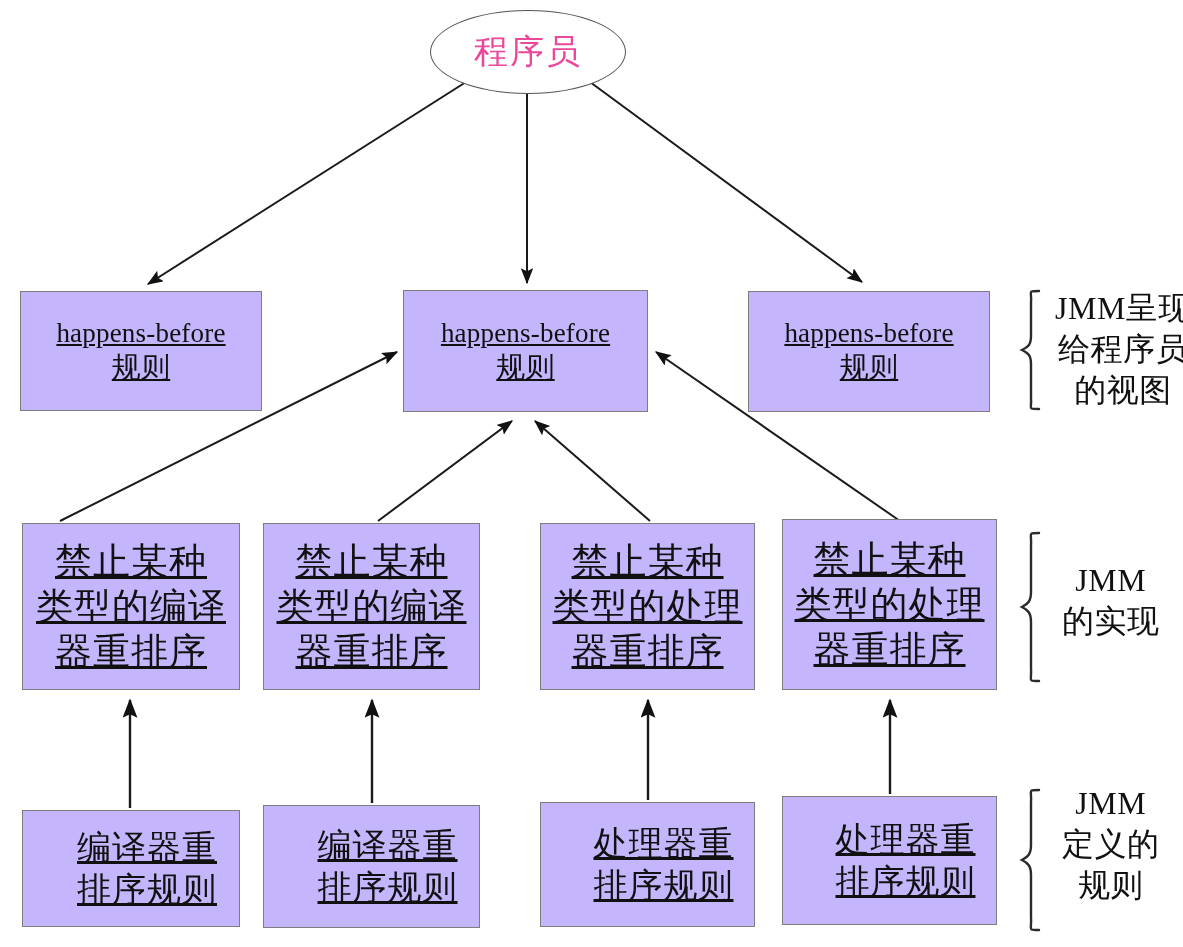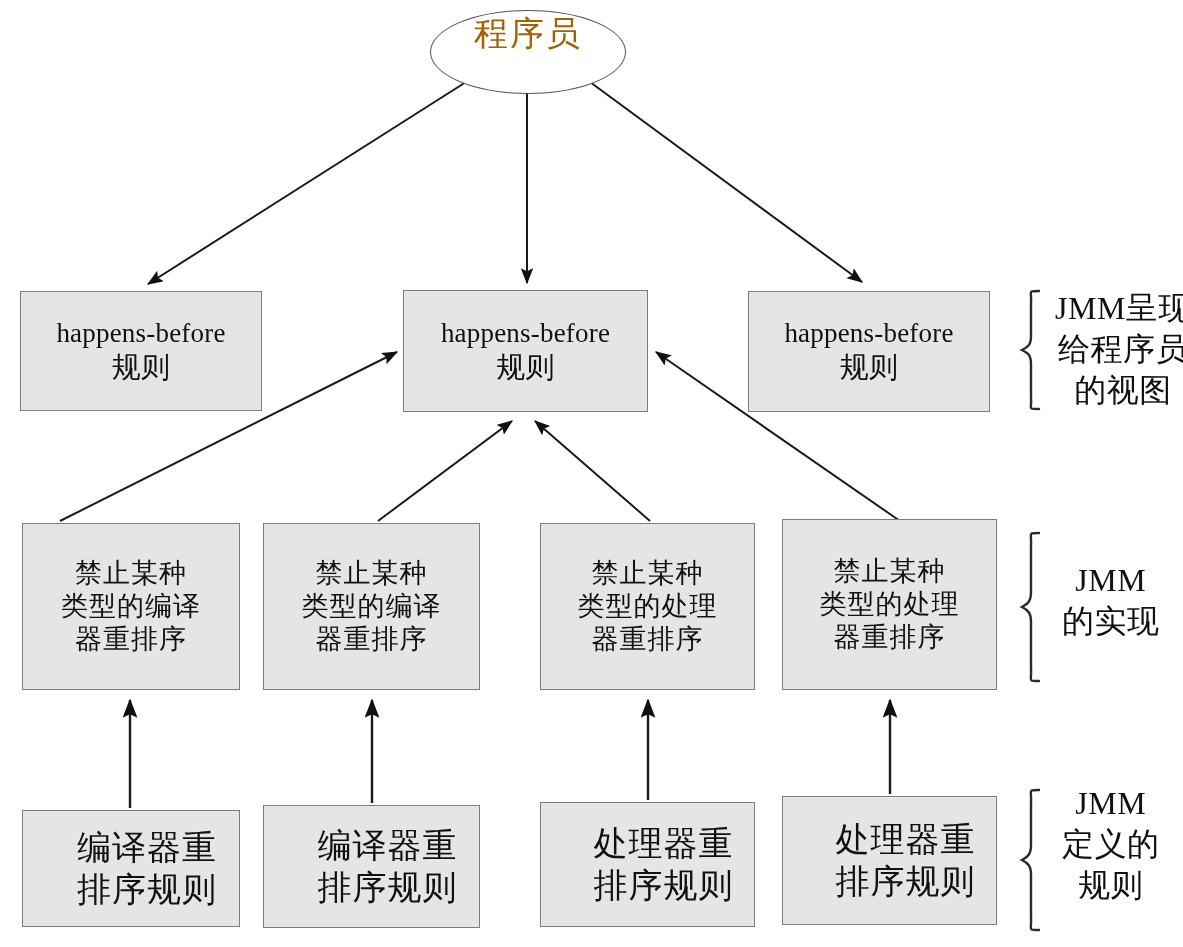--- a/index.html
+++ b/index.html
@@ -23,49 +23,50 @@
     left: 0;
     top: 0;
     width: 1183px;
     height: 947px;
     pointer-events: none;
   }
   .node-box {
     position: absolute;
     box-sizing: border-box;
     border: 1.6px solid #7d7d7d;
-    background: #e5e5e5;
+    background: #c4b5fd;
     display: flex;
     align-items: center;
     justify-content: center;
     text-align: center;
     line-height: 1.22;
     color: #111111;
+    text-decoration: underline;
   }
   .node-ellipse {
     position: absolute;
     box-sizing: border-box;
     border: 1.8px solid #555555;
     border-radius: 50%;
     background: #ffffff;
     display: flex;
-    align-items: flex-start;
+    align-items: center;
     justify-content: center;
     text-align: center;
-    color: #a16207;
+    color: #ec4899;
   }
   .hb-text {
     font-size: 27px;
     letter-spacing: 0.2px;
   }
   .hb-text .cn {
     font-size: 29px;
   }
   .cn-text {
-    font-size: 27px;
+    font-size: 37px;
     letter-spacing: 1px;
   }
   .cn-text-lg {
     font-size: 34px;
     letter-spacing: 1px;
     margin-left: 32px;
   }
   .ellipse-text {
     font-size: 34px;
     letter-spacing: 2px;

